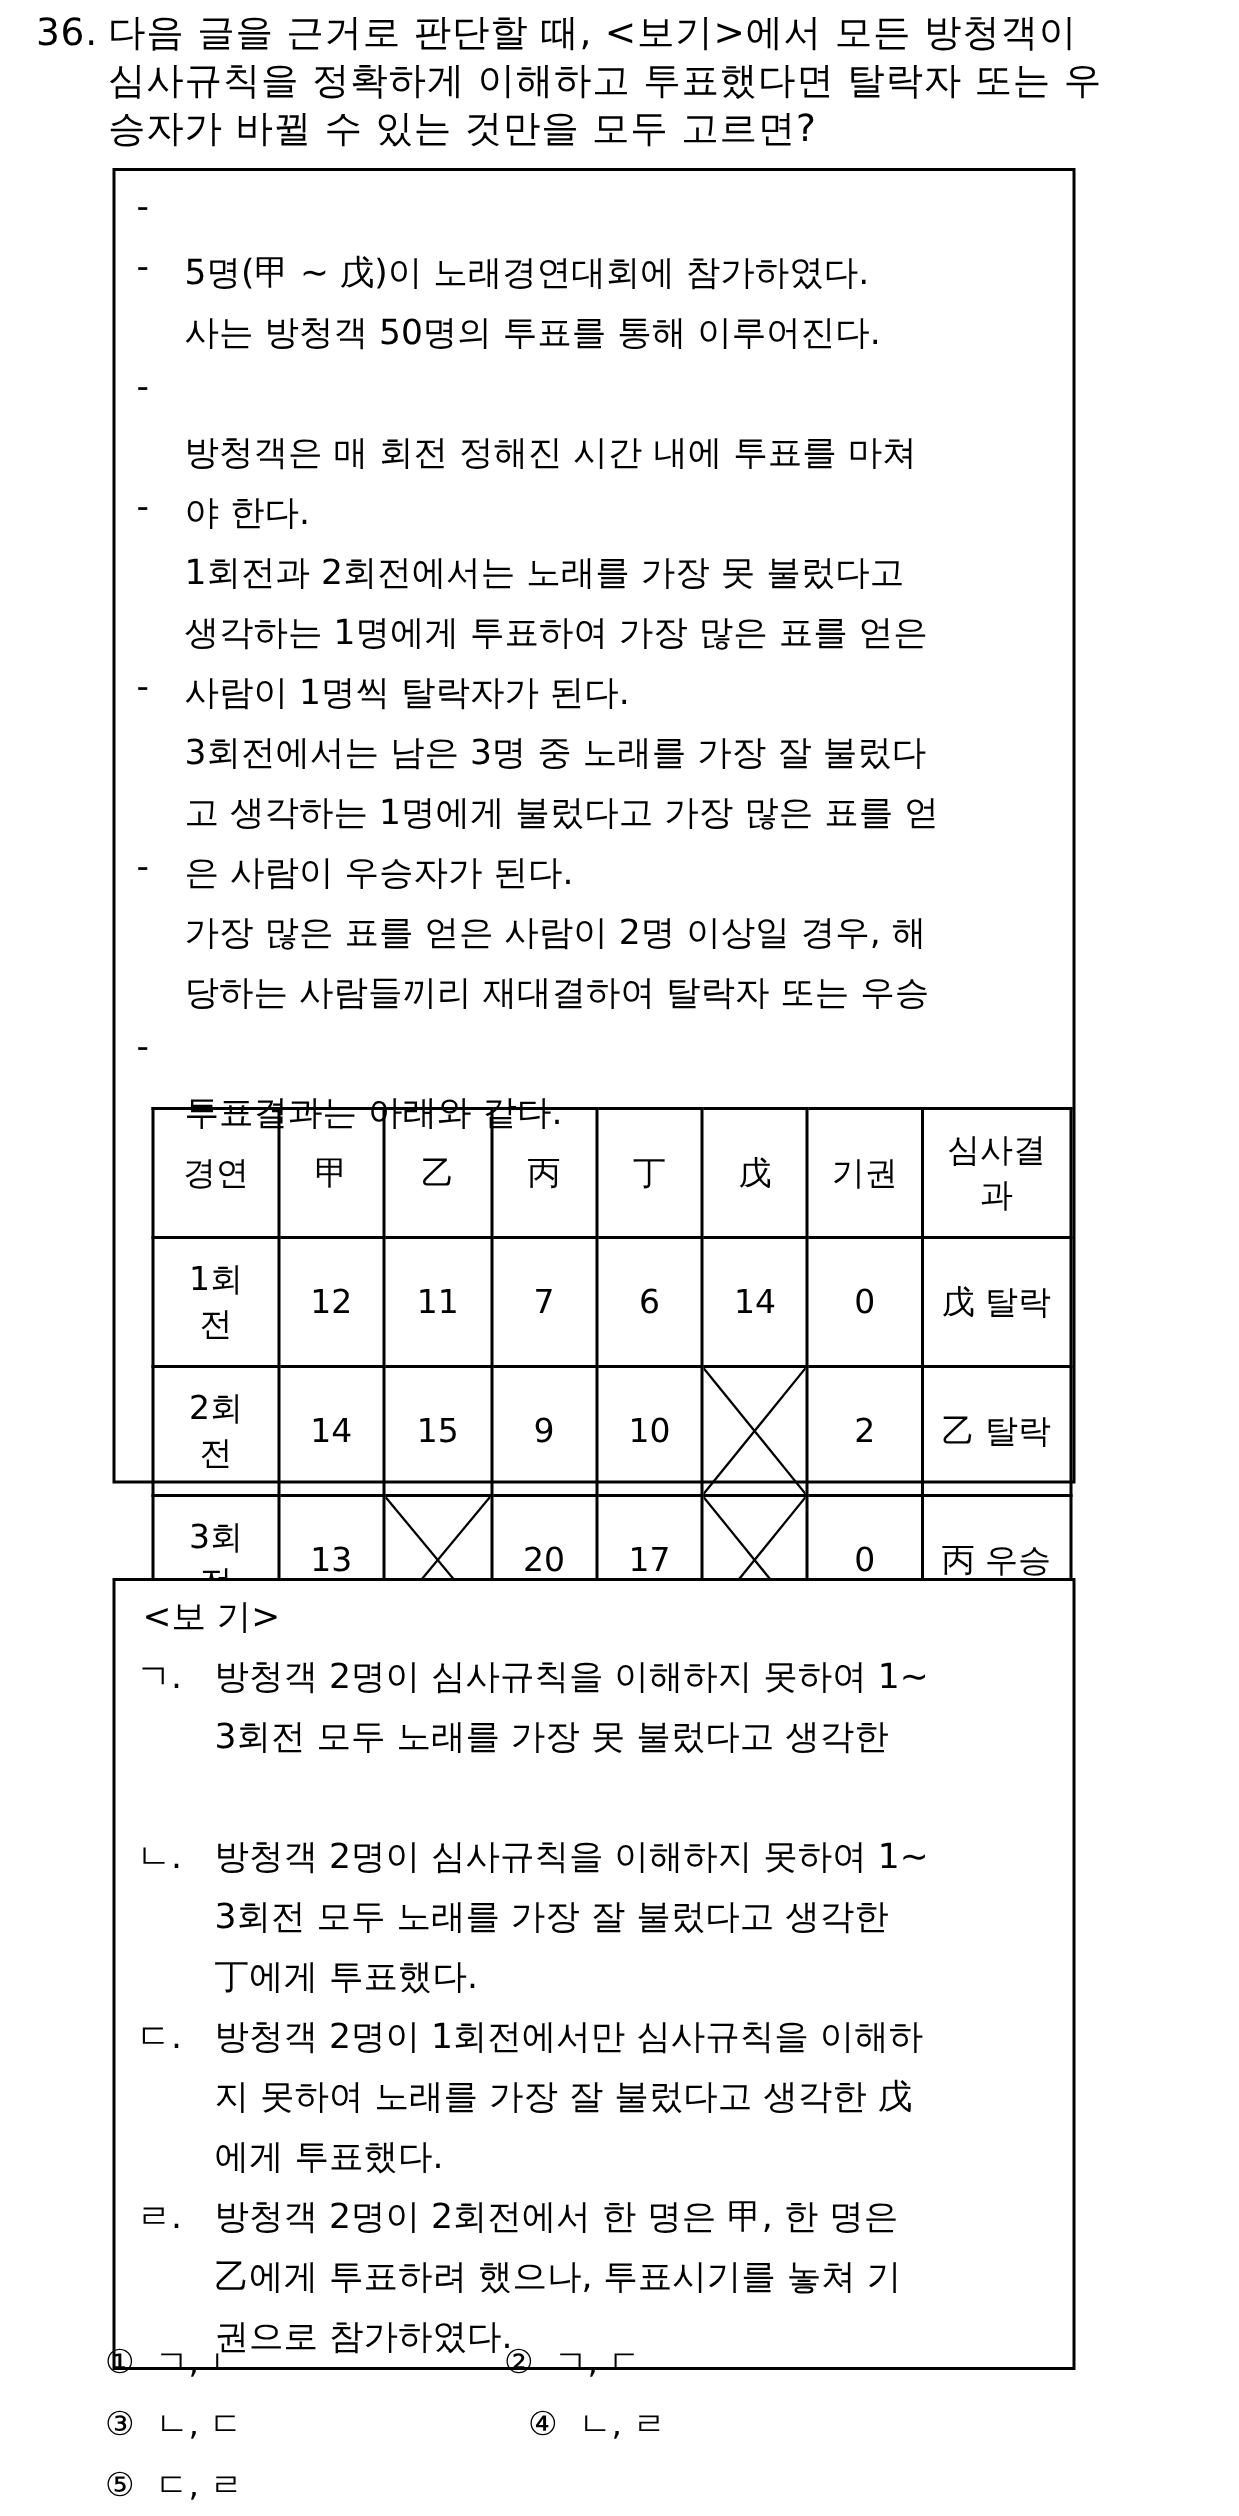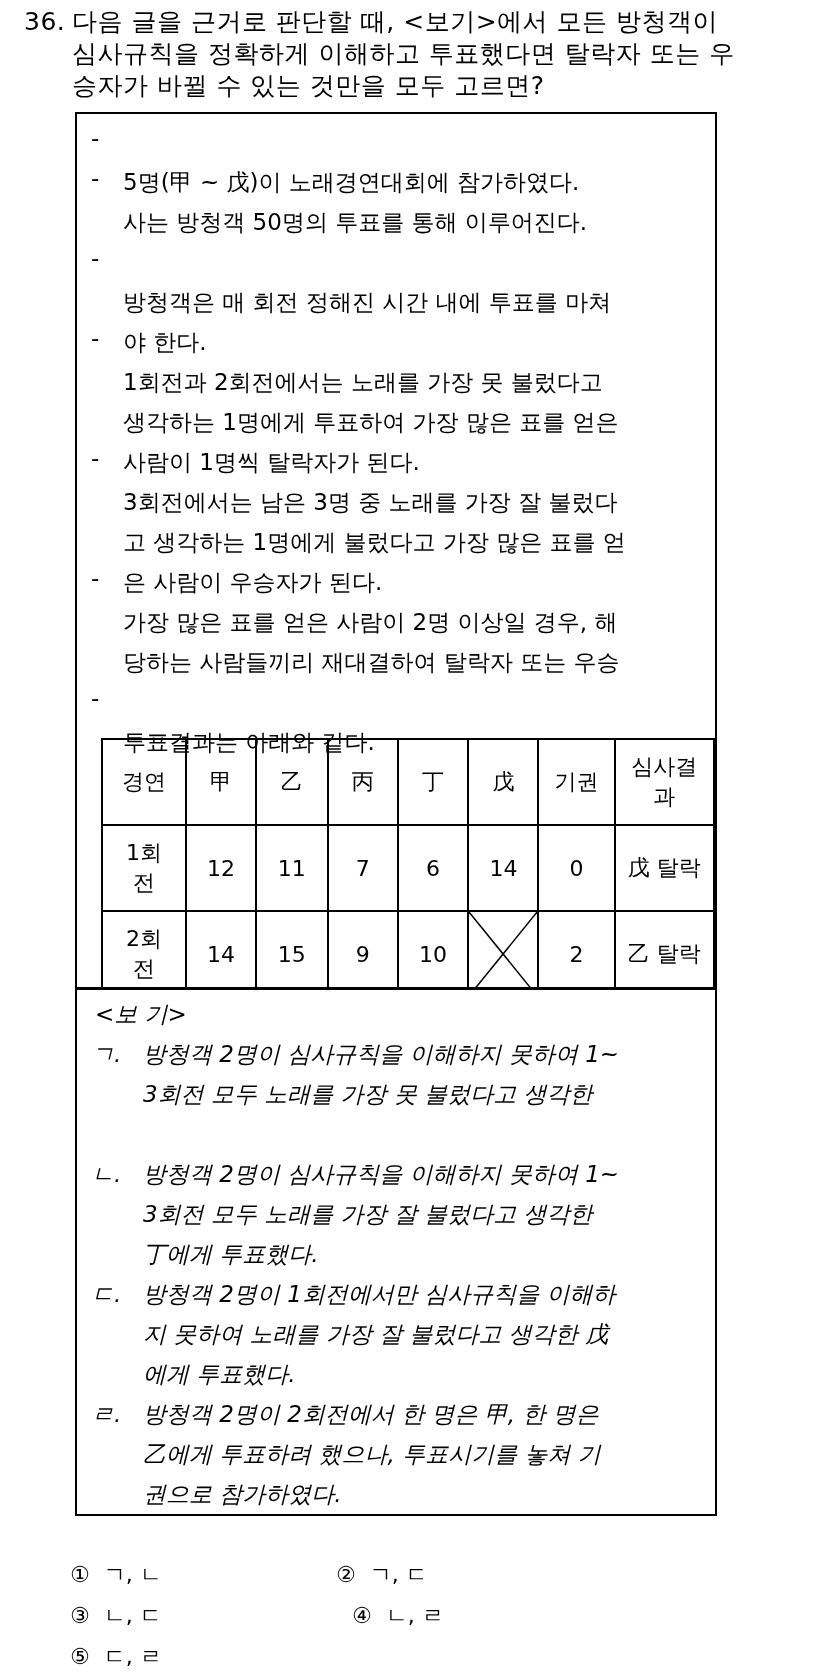--- a/index.html
+++ b/index.html
@@ -5,21 +5,21 @@
   html, body { margin:0; padding:0; background:#ffffff; }
   body { width:826px; height:1677px; position:relative; overflow:hidden;
          font-family:"DejaVu Sans", "Liberation Sans", sans-serif; color:#000; }
   .q { position:absolute; left:24px; top:6px; width:780px; font-size:25px; line-height:32px; letter-spacing:0.5px; }
   .q .num { position:absolute; left:0; top:0; }
   .q .txt { position:absolute; left:48px; top:0; width:720px; }
   .q .line { display:block; white-space:nowrap; }
 
   .box { position:absolute; border:2px solid #000; box-sizing:border-box; background:#fff; }
   #box1 { left:75px; top:112px; width:642px; height:877px; }
-  #box2 { left:75px; top:988px; width:642px; height:528px;font-style:italic; }
+  #box2 { left:75px; top:1052px; width:642px; height:528px; }
 
   .para { position:absolute; left:14px; width:600px; font-size:23px; line-height:40px; }
   .para .dash { position:absolute; left:0; top:0; }
   .para .body { position:absolute; left:32px; top:0; width:570px;margin-top:44px; }
   .para .line { display:block; white-space:nowrap; }
 
   table.results { position:absolute; left:24px; top:624px; border-collapse:collapse; font-size:22px; }
   table.results td { border:2px solid #000; text-align:center; height:56px; padding:12px; position:relative; }
   td.x svg { position:absolute; left:0; top:0; width:100%; height:100%; }
 

